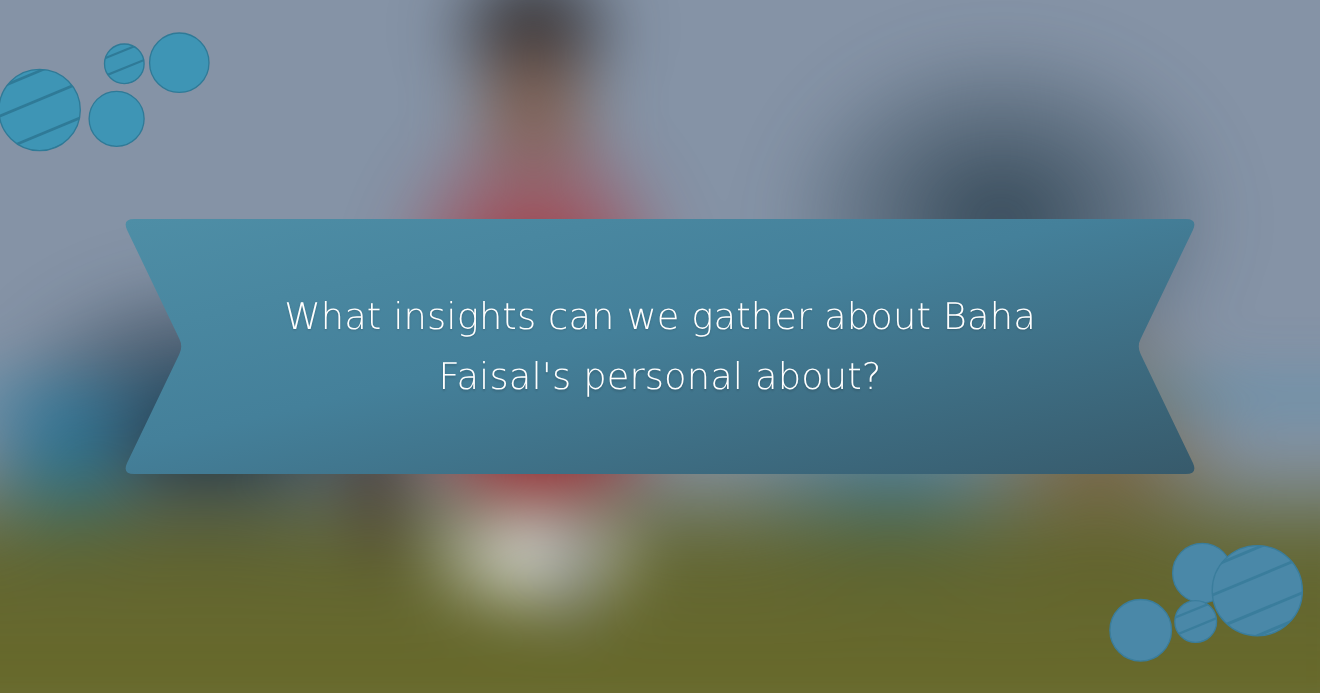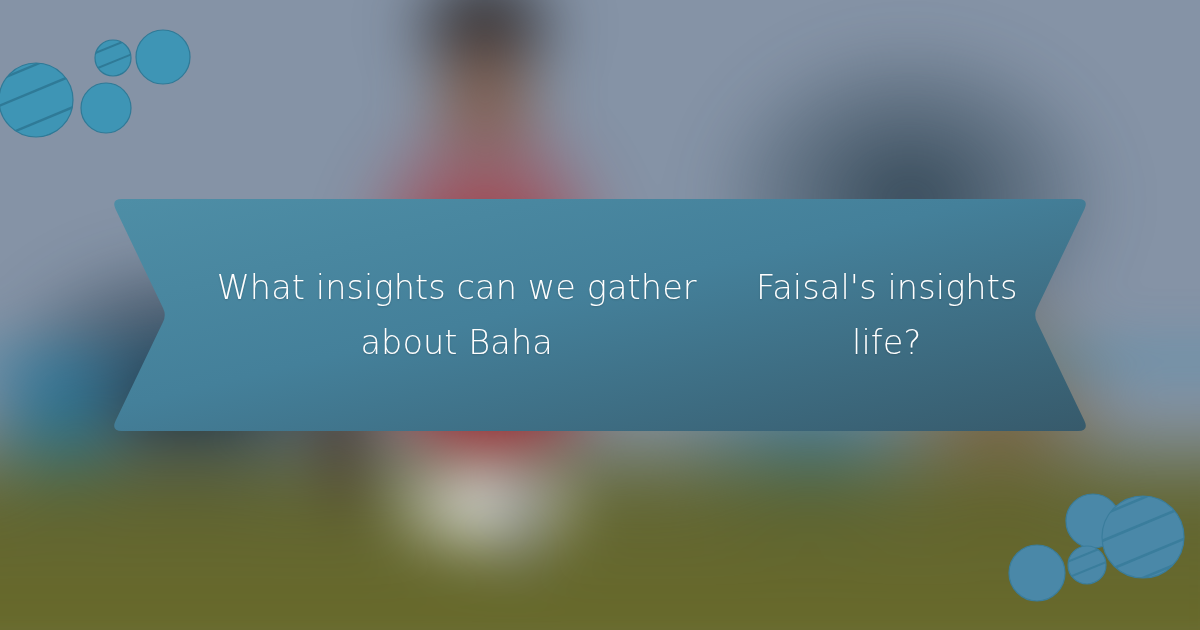--- a/index.html
+++ b/index.html
@@ -118,20 +118,21 @@
   }
   .ribbon-svg { display: block; width: 100%; height: 100%; }
 
   .ribbon-text {
     position: absolute;
     left: 170px;
     top: 196px;
     width: 860px;
     height: 238px;
     display: flex;
+    flex-direction: column;
     align-items: center;
     justify-content: center;
     text-align: center;
     color: #ffffff;
     font-size: 33.5px;
     font-weight: 300;
     line-height: 55px;
     letter-spacing: .1px;
     text-shadow: 0 1px 2px rgba(0,0,0,.18);
   }
@@ -256,16 +257,16 @@
                Q 982,235 977.5,225
                L 930,126
                Q 926.5,119 930,112
                L 977.5,13
                Q 982,3 971,3 Z" fill="url(#ribbon-grad)"></path>
     </svg>
   </div>
 
   <div class="ribbon-text">
     <div>What insights can we gather about Baha</div>
-    <div>Faisal's insights life?</div>
+    <div>Faisal's personal about?</div>
   </div>
 
 </div>
 
 </body></html>

